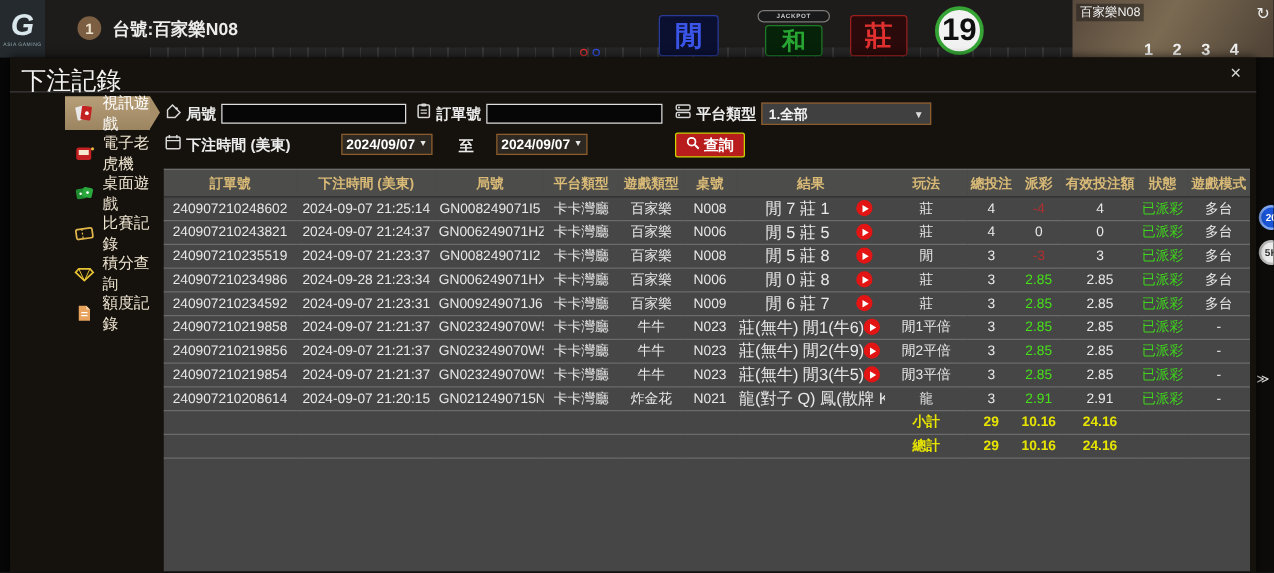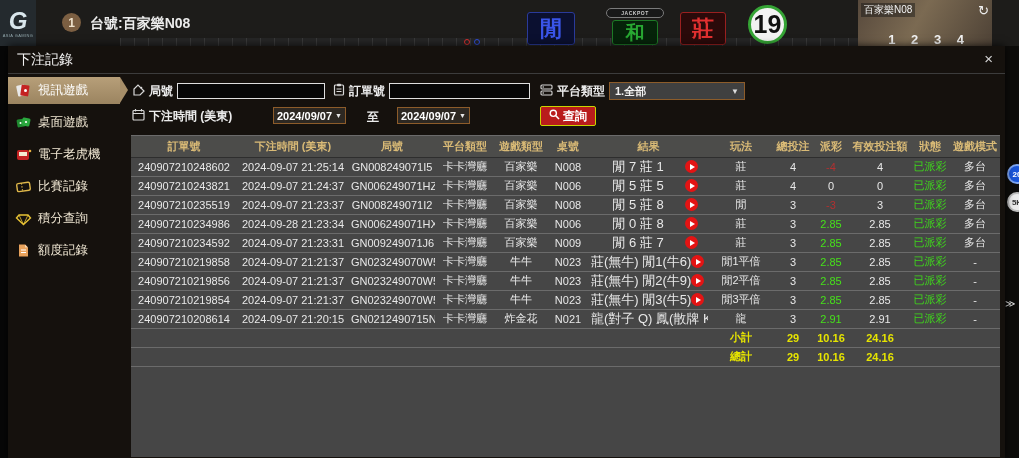--- a/index.html
+++ b/index.html
@@ -27,45 +27,45 @@
              font-weight:bold; border-radius:3px; }
   .bet-player { left:527px; top:12px; width:48px; height:33px; background:#0b1030; border:1px solid #2a3a9a; color:#3a55e8; font-size:22px; }
   .bet-tie { left:612px; top:20px; width:46px; height:25px; background:#06230a; border:1px solid #1d7a26; color:#28a832; font-size:19px; }
   .bet-banker { left:680px; top:12px; width:46px; height:33px; background:#2a0a0a; border:1px solid #9a2020; color:#e03030; font-size:22px; }
   .jackpot-pill { position:absolute; left:606px; top:8px; width:58px; height:10px; border:1px solid #7a7a7a;
                   border-radius:5px; background:#181818; color:#c9c9c9; font-size:5px; font-weight:bold;
                   display:flex; align-items:center; justify-content:center; letter-spacing:.5px; }
   .timer { position:absolute; left:748px; top:5px; width:39px; height:39px; border-radius:50%;
            background:#f2f2f2; border:3px solid #35a435; color:#101010; font-size:25px; font-weight:bold;
            display:flex; align-items:center; justify-content:center; }
-  .video-thumb { position:absolute; left:858px; top:0; width:134px; height:46px; overflow:hidden;
+  .video-thumb { position:absolute; left:858px; top:0; width:161px; height:46px; overflow:hidden;
                  background:linear-gradient(120deg,#57493c 0%,#7b6a52 45%,#4e4236 100%);padding-left:36px; }
   .video-label { position:absolute; left:3px; top:3px; font-size:10px; color:#f2f2f2;
                  background:rgba(20,20,20,.45); padding:0 3px; }
   .video-nums { position:absolute; right:22px; top:4px; font-size:13px; font-weight:bold; color:#f2f2f2; letter-spacing:6px;margin-top:28px; }
   .refresh { position:absolute; right:3px; top:3px; font-size:13px; color:#eee; }
 
   
   .right-strip { position:absolute; left:1005px; top:46px; width:14px; height:412px; background:#0d0c0a; overflow:hidden; }
   .chip { position:absolute; left:2px; width:20px; height:20px; border-radius:50%; font-size:8px; font-weight:bold;
           display:flex; align-items:center; justify-content:center; }
   .chip-20 { top:118px; background:#1a55d8; border:2px solid #7fa6f2; color:#fff; }
   .chip-5k { top:146px; background:#ececec; border:2px solid #bdbdbd; color:#333; }
   .scroll-glyph { position:absolute; left:0px; top:252px; color:#e2e2e2; font-size:10px; }
 
   
   .modal { position:absolute; left:8px; top:46px; width:997px; height:412px; background:#15110d;
            box-shadow:0 0 8px rgba(0,0,0,.8); }
   .modal-header { position:relative; height:28px; border-bottom:1px solid #3c3c3c; }
-  .modal-title { position:absolute; left:9px; top:5px; font-size:14px; color:#f2f2f2; }
+  .modal-title { position:absolute; left:9px; top:5px; font-size:20px; color:#f2f2f2; }
   .modal-close { position:absolute; right:12px; top:4px; font-size:15px; color:#d5d5d5; cursor:pointer; }
   .modal-body { display:flex; height:383px; }
 
   
-  .sidebar { width:112px; padding-top:3px; flex:none; }
+  .sidebar { width:112px; padding-top:3px; flex:none;padding-left:44px; }
   .side-item { position:relative; height:27px; margin-bottom:5px; display:flex; align-items:center;
                gap:6px; padding-left:7px; color:#efe6d2; font-size:12.5px; cursor:pointer; }
   .side-item.active { background:linear-gradient(#b79f79,#9b8460); color:#fff; }
   .side-item.active::after { content:''; position:absolute; right:-8px; top:0; border-top:13.5px solid transparent;
                border-bottom:13.5px solid transparent; border-left:8px solid #a68e68; }
   .side-icon { width:17px; height:17px; flex:none; display:flex; align-items:center; justify-content:center; }
 
   
   .main { position:relative; flex:1; }
   .filters { position:absolute; left:0; top:0; right:0; height:60px; }
@@ -147,37 +147,37 @@
                 <rect x="2" y="3" width="8" height="11" rx="1" fill="#e8e8e8" transform="rotate(-12 6 8)"></rect>
                 <rect x="6" y="3" width="8" height="11" rx="1" fill="#c42222" transform="rotate(8 10 8)"></rect>
                 <circle cx="10.5" cy="8.5" r="1.5" fill="#fff"></circle>
               </svg>
           </span>
           <span>視訊遊戲</span>
         </div>
         <div class="side-item">
           <span class="side-icon">
             <svg width="17" height="17" viewBox="0 0 17 17">
+                <rect x="2" y="4" width="12" height="10" rx="2" fill="#c42222"></rect>
+                <rect x="4" y="6" width="8" height="4" fill="#f5e9d0"></rect>
+                <circle cx="15" cy="5" r="1.3" fill="#e8b040"></circle>
+              </svg>
+          </span>
+          <span>電子老虎機</span>
+        </div>
+        <div class="side-item">
+          <span class="side-icon">
+            <svg width="17" height="17" viewBox="0 0 17 17">
                 <rect x="2" y="5" width="8" height="8" rx="1.5" fill="#1f8a30" transform="rotate(-10 6 9)"></rect>
                 <rect x="7" y="4" width="8" height="8" rx="1.5" fill="#2aa83e" transform="rotate(12 11 8)"></rect>
                 <circle cx="11" cy="8" r="1.1" fill="#fff"></circle>
                 <circle cx="5.5" cy="9" r="1" fill="#fff"></circle>
               </svg>
           </span>
           <span>桌面遊戲</span>
-        </div>
-        <div class="side-item">
-          <span class="side-icon">
-            <svg width="17" height="17" viewBox="0 0 17 17">
-                <rect x="2" y="4" width="12" height="10" rx="2" fill="#c42222"></rect>
-                <rect x="4" y="6" width="8" height="4" fill="#f5e9d0"></rect>
-                <circle cx="15" cy="5" r="1.3" fill="#e8b040"></circle>
-              </svg>
-          </span>
-          <span>電子老虎機</span>
         </div>
         <div class="side-item">
           <span class="side-icon">
             <svg width="17" height="17" viewBox="0 0 17 17">
                 <rect x="2" y="5" width="13" height="8" rx="1.5" fill="none" stroke="#e0b84a" stroke-width="1.4" transform="rotate(-8 8 9)"></rect>
                 <line x1="7" y1="5" x2="7" y2="13" stroke="#e0b84a" stroke-width="1" stroke-dasharray="1.5 1.5" transform="rotate(-8 8 9)"></line>
               </svg>
           </span>
           <span>比賽記錄</span>
         </div>

